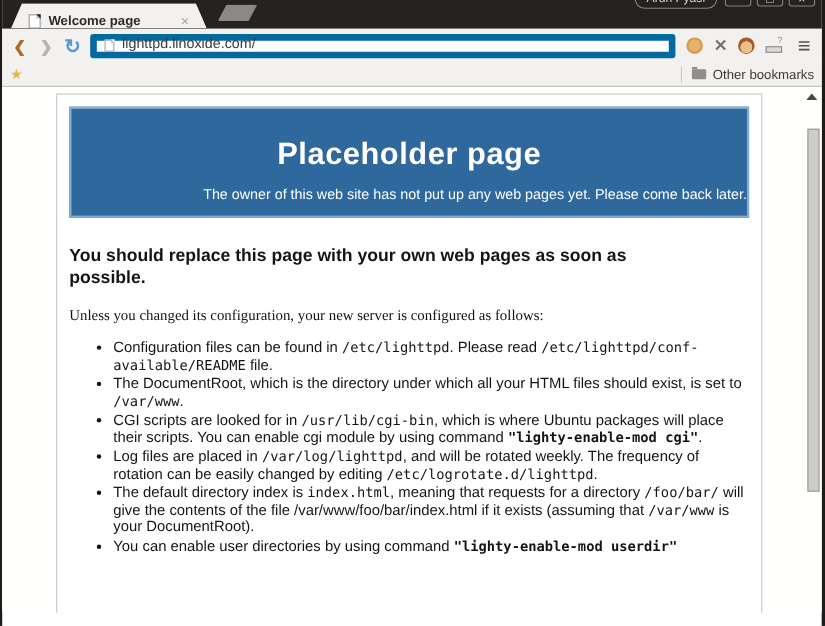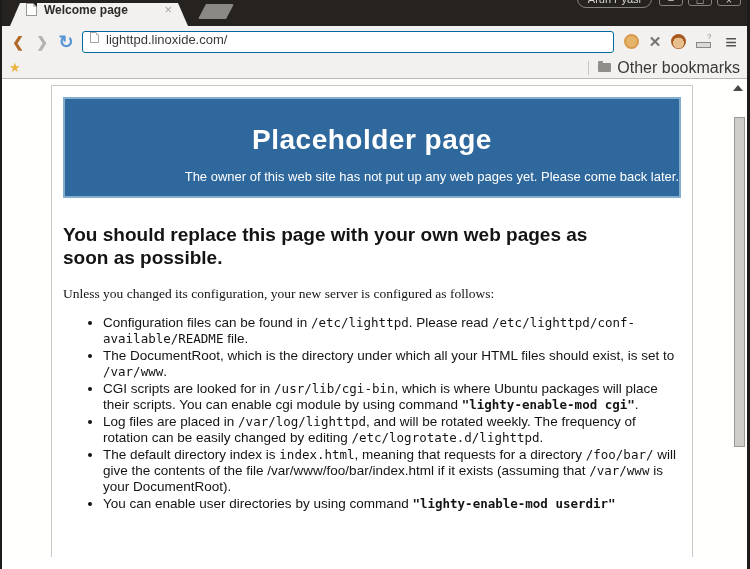--- a/index.html
+++ b/index.html
@@ -9,41 +9,41 @@
   *{box-sizing:border-box;}
   html,body{margin:0;padding:0;}
   body{width:750px;height:569px;overflow:hidden;font-family:"Liberation Sans",sans-serif;background:#fff;}
   .window{position:relative;width:750px;height:569px;background:#fff;
           border-left:2px solid #1e1c1a;border-right:3px solid #1e1c1a;}
 
   
   .tabbar{position:relative;height:26px;background:var(--tabbar_bg);overflow:hidden;}
   .tab{position:absolute;left:8px;top:3px;height:23px;width:178px;background:var(--chrome_bg);
        clip-path:polygon(10px 0,calc(100% - 10px) 0,100% 100%,0 100%);
-       display:flex;align-items:flex-start;padding:0 16px;gap:7px;}
+       display:flex;align-items:flex-end;padding:0 16px;gap:7px;}
   .tab-title{font-size:12px;color:#2e2b27;font-weight:bold;flex:1;white-space:nowrap;overflow:hidden;}
   .page-ico{position:relative;width:11px;height:13px;background:#fff;border:1px solid #9a9894;flex:0 0 auto;}
   .page-ico::after{content:"";position:absolute;right:-1px;top:-1px;border-style:solid;border-width:0 4px 4px 0;
        border-color:transparent var(--tabbar_bg) #c9c7c3 transparent;}
   .tab-close{font-size:13px;line-height:1;color:#a5a29d;flex:0 0 auto;}
   .newtab{position:absolute;left:196px;top:4px;width:36px;height:15px;background:#8b8986;border-radius:2px;
        clip-path:polygon(8px 0,100% 0,calc(100% - 8px) 100%,0 100%);}
   .user-badge{position:absolute;top:-11px;right:95px;height:19px;line-height:19px;padding:0 10px;
        border:1px solid #85827e;border-radius:9px;color:#d8d6d2;font-size:11px;}
   .win-btn{position:absolute;top:-12px;width:24px;height:18px;border:1px solid #85827e;border-radius:3px;
        color:#d8d6d2;font-size:11px;text-align:center;line-height:22px;}
   .win-min{right:64px;} .win-max{right:35px;} .win-close{right:6px;}
 
   
   .toolbar{height:31px;background:var(--chrome_bg);display:flex;align-items:center;padding:0 6px;gap:4px;}
   .nav-btn{width:20px;text-align:center;font-size:14px;font-weight:bold;line-height:1;}
   .back{color:var(--accent_back);} .fwd{color:#b5b3af;}
   .reload{color:var(--reload_blue);font-size:18px;font-weight:bold;}
-  .omnibox{flex:1;height:22px;background:#fff;border:1px solid #0369a1;border-radius:3px;
-       display:flex;align-items:flex-start;padding:0 7px;gap:7px;margin:0 6px 0 2px;}
+  .omnibox{flex:1;height:22px;background:#fff;border:6px solid #0369a1;border-radius:3px;
+       display:flex;align-items:flex-end;padding:0 7px;gap:7px;margin:0 6px 0 2px;}
   .omni-ico{width:9px;height:11px;background:#fff;border:1px solid #a7a5a1;position:relative;flex:0 0 auto;}
   .omni-ico::after{content:"";position:absolute;right:-1px;top:-1px;border-style:solid;border-width:0 3px 3px 0;
        border-color:transparent #fff #b9b7b3 transparent;}
   .url-text{font-size:13px;color:#3a3a3a;white-space:nowrap;}
   .ext-area{display:flex;align-items:center;gap:10px;padding-right:4px;}
   .ext-lion{width:15px;height:15px;border-radius:50%;background:#e6b36b;border:2px solid #d89a4a;}
   .ext-x{font-size:15px;font-weight:bold;color:#76736f;line-height:1;}
   .ext-face{width:15px;height:15px;border-radius:50%;
        background:radial-gradient(circle at 50% 60%, #e8c08e 0 45%, #a85a20 48%);}
   .ext-batt{position:relative;width:17px;height:15px;}
@@ -53,31 +53,31 @@
 
   
   .bookmarksbar{height:22px;background:var(--chrome_bg);border-bottom:1px solid #bab8b4;
        display:flex;align-items:center;padding:0 7px;}
   .star{color:var(--star_gold);font-size:13px;margin-right:5px;line-height:1;}
   .bm-label{font-size:12px;font-weight:bold;color:#4d4944;margin-top:40px;}
   .bm-right{margin-left:auto;display:flex;align-items:center;}
   .bm-sep{width:1px;height:14px;background:#c8c6c2;margin-right:9px;}
   .folder{position:relative;width:13px;height:9px;background:#908e8a;border-radius:1px;margin-right:6px;}
   .folder::before{content:"";position:absolute;top:-2px;left:0;width:5px;height:2px;background:#908e8a;border-radius:1px 1px 0 0;}
-  .other-label{font-size:16px;color:#3b3834;}
+  .other-label{font-size:12px;color:#3b3834;}
 
   
   .viewport{position:relative;height:478px;background:#fffffe;overflow:hidden;}
   .frame{position:absolute;left:49px;top:6px;width:642px;height:520px;background:#fff;border:1px solid #cac8c4;}
   .banner{margin:11px 11px 0;height:101px;background:var(--banner_bg);border:2px solid var(--banner_border);
        text-align:center;color:#fff;}
   .banner h1{font-size:28px;font-weight:bold;margin:25px 0 0;letter-spacing:0.5px;}
   .banner p{font-size:13px;margin:13px 0 0;text-align:right;}
   .content{padding:0 11px;color:#141414;}
-  .content h2{font-size:19px;font-weight:bold;margin:25px 0 0;line-height:1.22;max-width:572px;}
+  .content h2{font-size:16px;font-weight:bold;margin:25px 0 0;line-height:1.22;max-width:572px;}
   .intro{font-size:13.5px;margin:17px 0 0;font-family:Liberation Serif, serif;}
   ul.cfg{margin:13px 0 0;padding-left:40px;}
   ul.cfg li{font-size:13.5px;line-height:1.15;margin:0 0 2px;max-width:582px;}
   code,.bq{font-family:"DejaVu Sans Mono",monospace;font-size:12.5px;}
   .bq{font-weight:bold;}
   .about{margin-top:16px;}
 
   
   .scroll-up{position:absolute;right:4px;top:6px;width:0;height:0;
        border-left:5px solid transparent;border-right:5px solid transparent;border-bottom:6px solid #4a4844;}

